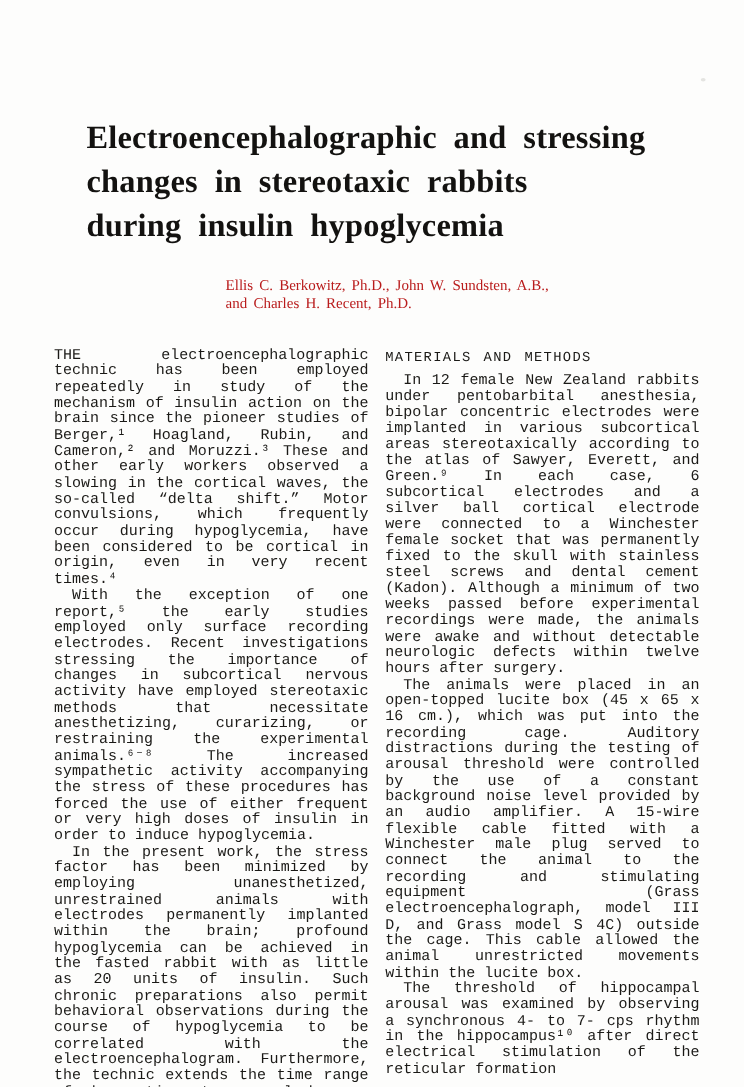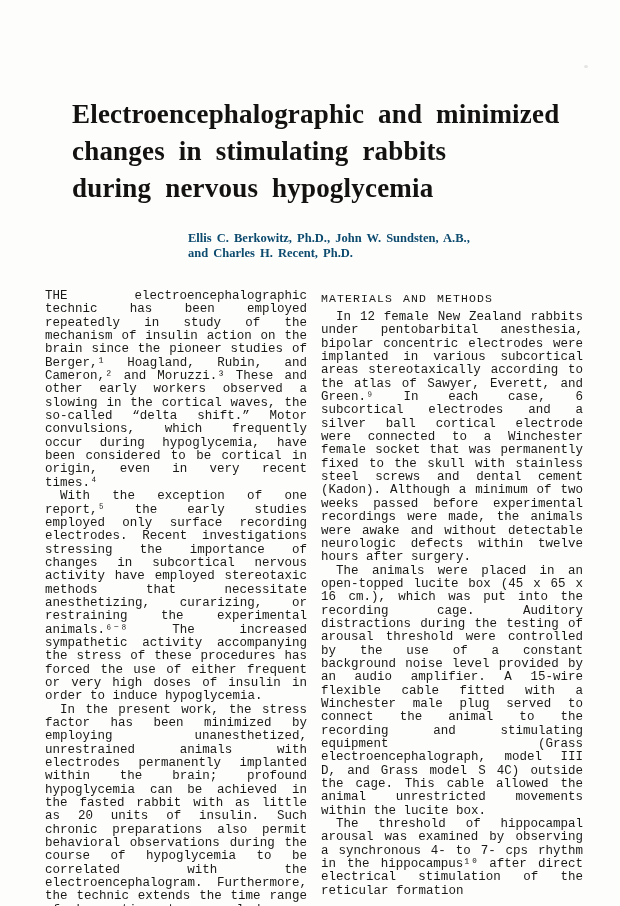--- a/index.html
+++ b/index.html
@@ -24,22 +24,22 @@
     line-height: 37px;
     font-weight: 600;
     color: #131210;
     word-spacing: 7px;
     letter-spacing: 0.2px;
   }
   .authors {
     margin: 24px 0 0 188px;
     font-size: 12.5px;
     line-height: 15px;
-    font-weight: bold;
-    color: #0c4a6e;
+    font-weight: normal;
+    color: #b91c1c;
     word-spacing: 2px;
   }
   .columns {
     display: flex;
     gap: 14px;
     margin: 29px 0 0 45px;
     width: 538px;
   }
   .col { width: 262px; font-family: Liberation Mono, monospace; }
   .col p {
@@ -87,23 +87,23 @@
   }
 </style>
 </head>
 <body>
 
 <div class="page">
 
   <div class="speck"></div>
 
   <header class="title-block">
-    <div class="title-line">Electroencephalographic and minimized</div>
-    <div class="title-line">changes in stimulating rabbits</div>
-    <div class="title-line">during nervous hypoglycemia</div>
+    <div class="title-line">Electroencephalographic and stressing</div>
+    <div class="title-line">changes in stereotaxic rabbits</div>
+    <div class="title-line">during insulin hypoglycemia</div>
   </header>
 
   <div class="authors">
     <div>Ellis C. Berkowitz, Ph.D., John W. Sundsten, A.B.,</div>
     <div>and Charles H. Recent, Ph.D.</div>
   </div>
 
   <div class="columns">
 
     <div class="col">

